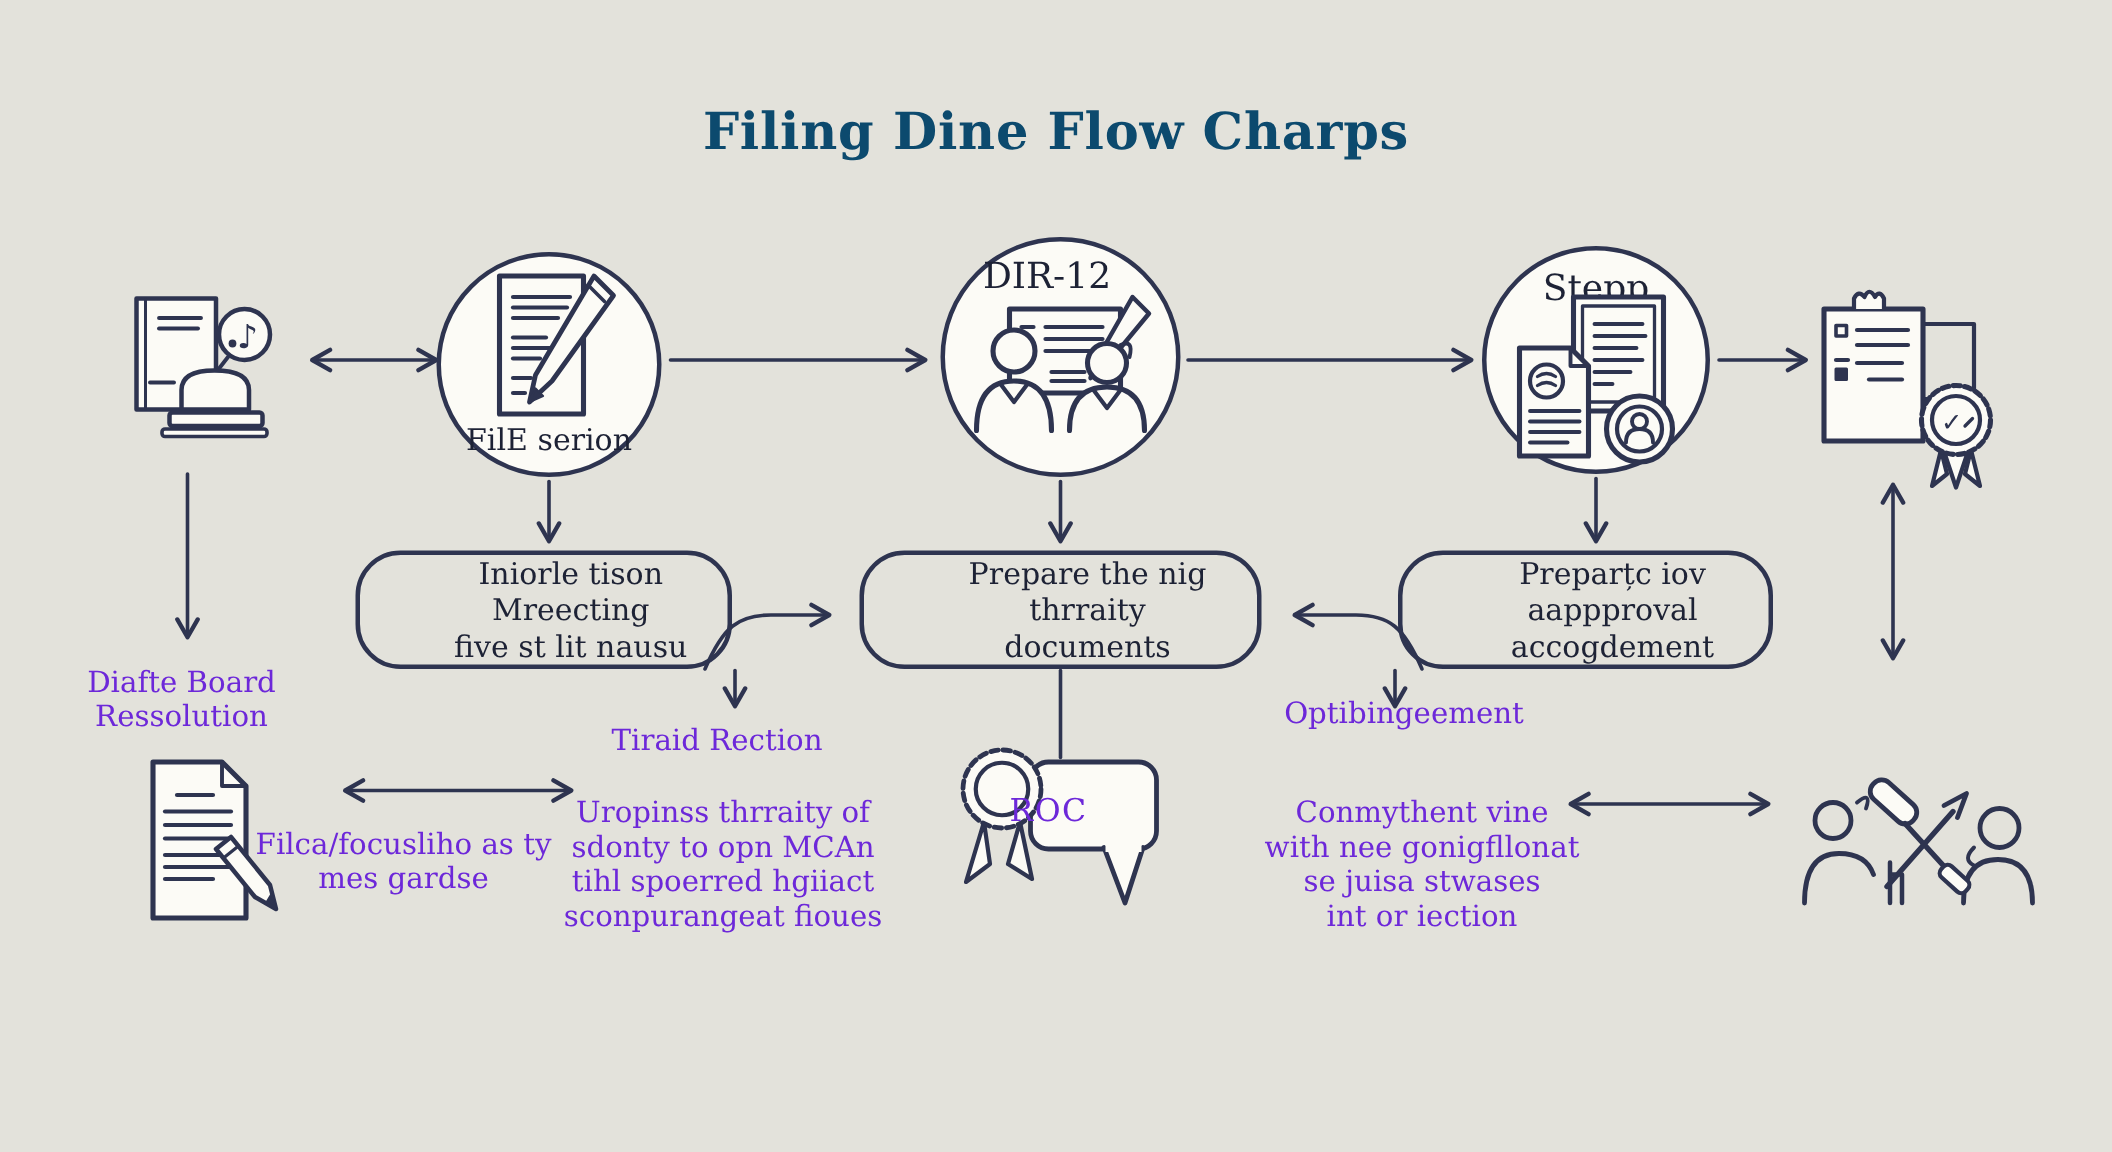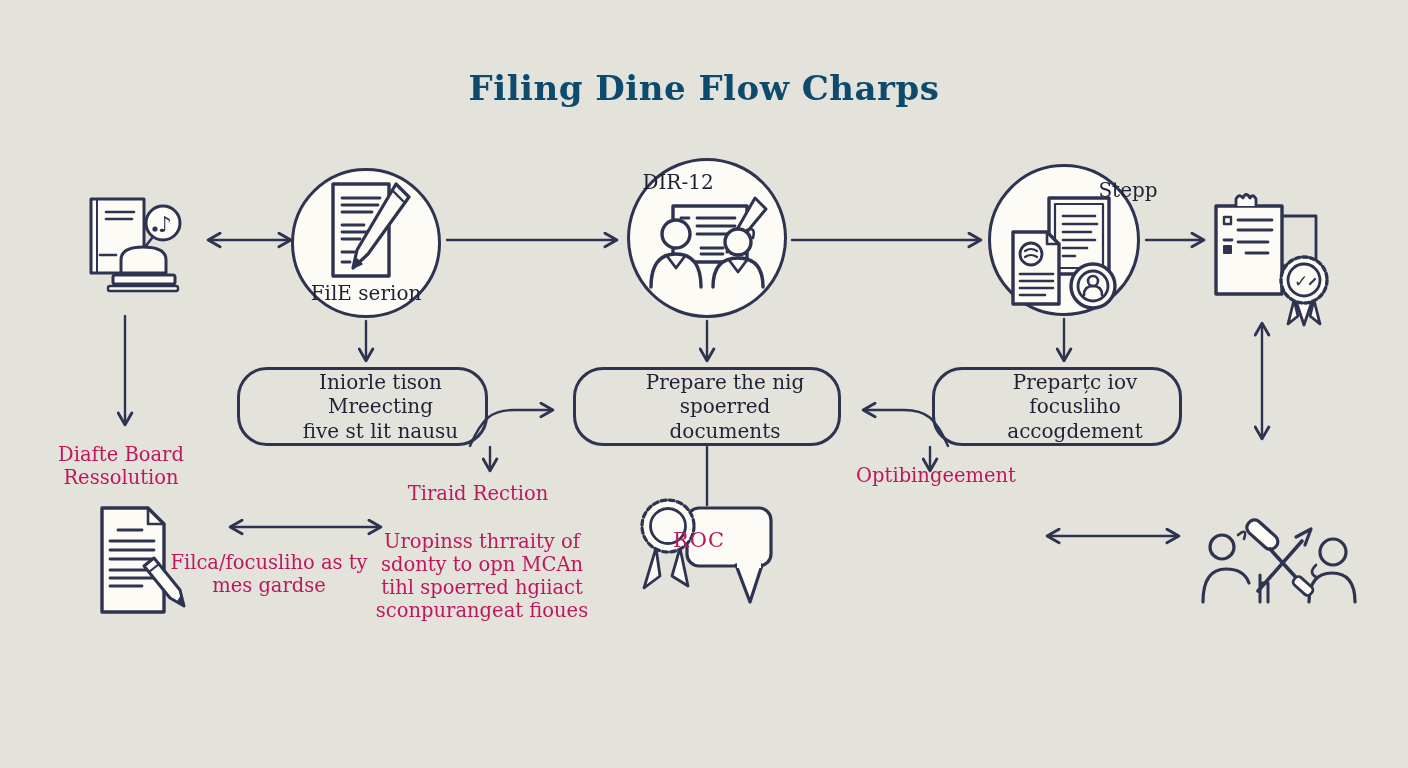--- a/index.html
+++ b/index.html
@@ -25,21 +25,21 @@
   .obox{
     position:absolute;box-sizing:border-box;
     border:3px solid #2e3450;border-radius:30px;
     display:flex;align-items:center;justify-content:center;
     text-align:center;font-size:20px;line-height:1.22;color:#1d2235;padding-left:36px;
   }
   .obox span{white-space:pre-line;display:block;}
   .txt{
     position:absolute;transform:translateX(-50%);
     text-align:center;white-space:pre-line;
-    font-size:19.5px;line-height:1.18;color:#be185d;
+    font-size:19.5px;line-height:1.18;color:#6d28d9;
   }
   .abs{position:absolute;}
   svg{overflow:visible;}
 </style>
 </head>
 <body>
 
 <div id="canvas">
 
   <div id="title">Filing Dine Flow Charps</div>
@@ -100,21 +100,21 @@
       <line x1="26" y1="72" x2="38" y2="72" stroke-width="2.8"></line>
       <line x1="26" y1="82" x2="34" y2="82" stroke-width="2.8"></line>
       <path d="M80 4 L93 17 L52 74 L37 88 L41 70 Z" fill="#fcfbf6" stroke-width="3.2"></path>
       <line x1="76" y1="10" x2="87" y2="21" stroke-width="2.4"></line>
       <path d="M37 88 L41 79 L46 84 Z" fill="#2e3450" stroke-width="1.5"></path>
     </g>
   </svg>
   <div class="circle-label" style="left:366px;top:281px">FilE serion</div>
 
   <div class="circle" style="left:627px;top:158px;width:160px;height:160px"></div>
-  <div class="circle-label" style="left:678px;top:170px;font-size:20px">DIR-12</div>
+  <div class="circle-label" style="left:698px;top:170px;font-size:24px">DIR-12</div>
   <svg class="abs" style="left:643px;top:192px" width="130" height="122" viewBox="0 0 130 122">
     <g stroke="#2e3450" stroke-linecap="round" stroke-linejoin="round" fill="none">
       <rect x="30" y="14" width="74" height="56" fill="#fcfbf6" stroke-width="3.4"></rect>
       <line x1="38" y1="26" x2="46" y2="26" stroke-width="2.8"></line>
       <line x1="54" y1="26" x2="92" y2="26" stroke-width="2.8"></line>
       <line x1="54" y1="34" x2="92" y2="34" stroke-width="2.8"></line>
       <line x1="54" y1="42" x2="84" y2="42" stroke-width="2.8"></line>
       <line x1="58" y1="56" x2="80" y2="56" stroke-width="2.8"></line>
       <line x1="58" y1="62" x2="80" y2="62" stroke-width="2.8"></line>
       <path d="M112 6 L123 17 L94 52 L84 60 L88 48 Z" fill="#fcfbf6" stroke-width="3"></path>
@@ -122,21 +122,21 @@
       <path d="M8 95 Q8 62 33 62 Q58 62 58 95" fill="#fcfbf6" stroke-width="3.4"></path>
       <path d="M24 64 L33 76 L42 64" stroke-width="2.8"></path>
       <circle cx="95" cy="50" r="13" fill="#fcfbf6" stroke-width="3.4"></circle>
       <path d="M104 38 Q113 34 110 46" stroke-width="2.6"></path>
       <path d="M70 95 Q70 66 95 66 Q120 66 120 95" fill="#fcfbf6" stroke-width="3.4"></path>
       <path d="M86 68 L95 80 L104 68" stroke-width="2.8"></path>
     </g>
   </svg>
 
   <div class="circle" style="left:988px;top:164px;width:152px;height:152px"></div>
-  <div class="circle-label" style="left:1128px;top:178px;font-size:20px">Stepp</div>
+  <div class="circle-label" style="left:1064px;top:178px;font-size:24px">Stepp</div>
   <svg class="abs" style="left:1003px;top:194px" width="120" height="118" viewBox="0 0 120 118">
     <g stroke="#2e3450" stroke-linecap="round" stroke-linejoin="round" fill="none">
       <rect x="46" y="4" width="60" height="76" fill="#fcfbf6" stroke-width="3.4"></rect>
       <rect x="52" y="10" width="48" height="64" stroke-width="2.2"></rect>
       <line x1="60" y1="22" x2="92" y2="22" stroke-width="2.6"></line>
       <line x1="60" y1="30" x2="94" y2="30" stroke-width="2.6"></line>
       <line x1="60" y1="38" x2="88" y2="38" stroke-width="2.6"></line>
       <line x1="60" y1="46" x2="92" y2="46" stroke-width="2.6"></line>
       <line x1="60" y1="54" x2="84" y2="54" stroke-width="2.6"></line>
       <line x1="60" y1="62" x2="72" y2="62" stroke-width="2.6"></line>
@@ -175,38 +175,42 @@
       <path d="M104 94 L109 89" stroke-width="2.2"></path>
     </g>
     <text x="88" y="97" font-size="17" fill="#2e3450" font-family="DejaVu Sans, sans-serif">✓</text>
   </svg>
 
   <div class="obox" style="left:237px;top:367px;width:251px;height:79px">
     <span>Iniorle tison Mreecting
 five st lit nausu</span>
   </div>
   <div class="obox" style="left:573px;top:367px;width:268px;height:79px">
-    <span>Prepare the nig spoerred
+    <span>Prepare the nig thrraity
 documents</span>
   </div>
   <div class="obox" style="left:932px;top:367px;width:250px;height:79px">
-    <span>Preparțc iov focusliho
+    <span>Preparțc iov aappproval
 accogdement</span>
   </div>
 
   <div class="txt" style="left:121px;top:443px">Diafte Board
 Ressolution</div>
   <div class="txt" style="left:478px;top:482px">Tiraid Rection</div>
   <div class="txt" style="left:482px;top:530px">Uropinss thrraity of
 sdonty to opn MCAn
 tihl spoerred hgiiact
 sconpurangeat fioues</div>
   <div class="txt" style="left:269px;top:551px">Filca/focusliho as ty
 mes gardse</div>
   <div class="txt" style="left:936px;top:464px">Optibingeement</div>
+  <div class="txt" style="left:948px;top:530px">Conmythent vine
+with nee gonigfllonat
+se juisa stwases
+int or iection</div>
 
   <svg class="abs" style="left:632px;top:486px" width="150" height="125" viewBox="0 0 150 125">
     <g stroke="#2e3450" stroke-linecap="round" stroke-linejoin="round" fill="none">
       <rect x="55" y="22" width="84" height="58" rx="12" fill="#fcfbf6" stroke-width="3.2"></rect>
       <path d="M104 79 L118 116 L130 79" fill="#fcfbf6" stroke-width="3.2"></path>
       <rect x="105" y="76" width="24" height="6" fill="#fcfbf6" stroke="none"></rect>
       <path d="M24 62 L12 102 L28 90 Z" fill="#fcfbf6" stroke-width="2.8"></path>
       <path d="M48 62 L56 100 L40 90 Z" fill="#fcfbf6" stroke-width="2.8"></path>
       <circle cx="36" cy="40" r="26" fill="#fcfbf6" stroke-width="3.2" stroke-dasharray="5 3.2"></circle>
       <circle cx="36" cy="40" r="17.5" fill="#fcfbf6" stroke-width="2.8"></circle>

